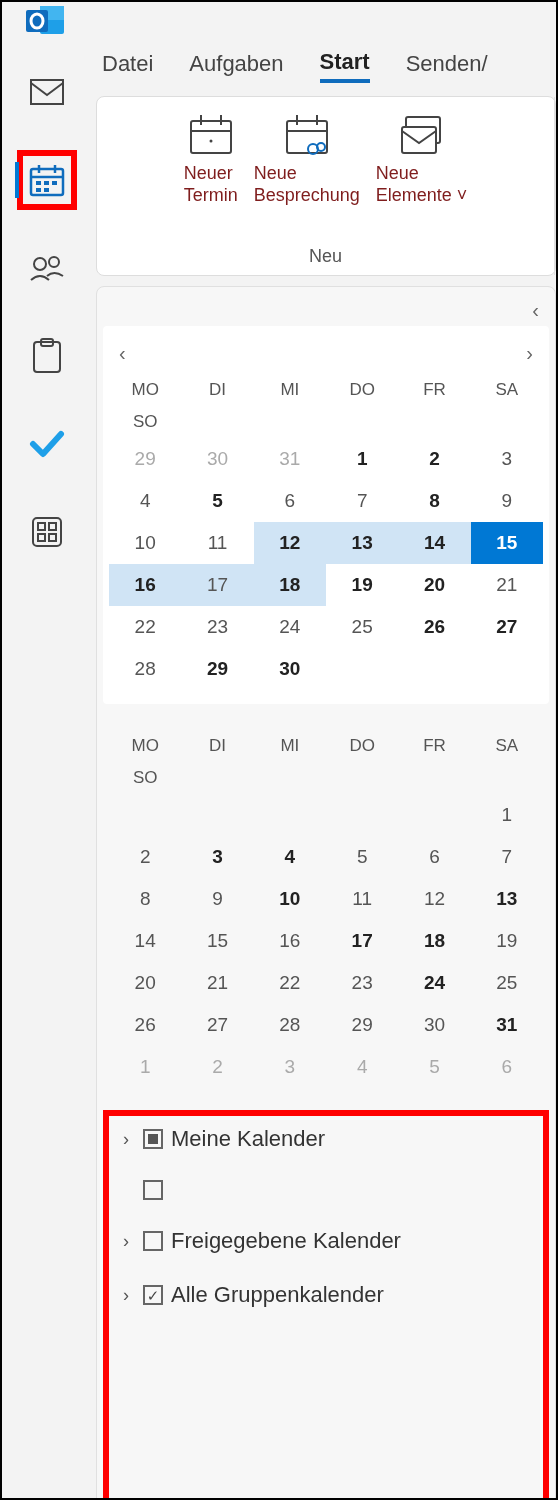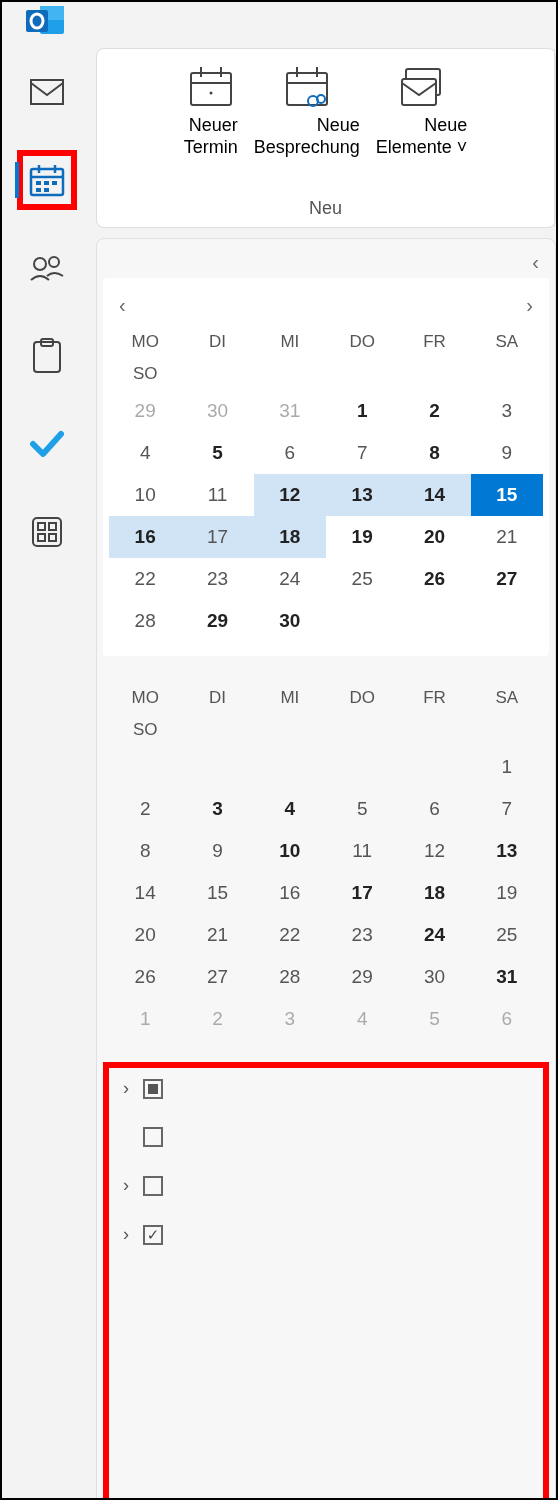--- a/index.html
+++ b/index.html
@@ -11,21 +11,21 @@
   .nav-btn { width: 60px; height: 60px; display: flex; align-items: center; justify-content: center; position: relative; }
   .nav-btn.active { border: 6px solid #ff0000; }
   .nav-btn.active::before { content:""; position:absolute; left:-8px; top:6px; bottom:6px; width:4px; background:#0078d4; }
   .content { flex: 1; display: flex; flex-direction: column; }
   .tabs { display: flex; gap: 36px; height: 48px; align-items: center; padding-left: 10px; font-size: 22px; color: #444; }
   .tab { cursor: pointer; padding-bottom: 4px; }
   .tab.active { font-weight: 600; border-bottom: 4px solid #0f6cbd; color: #222; }
   .ribbon { background: #fff; border: 1px solid #ddd; border-radius: 8px; margin: 6px 0 10px 4px; display: flex; height: 180px; }
   .ribbon-group { display:flex; flex-direction:column; align-items:center; border-right:1px solid #e0e0e0; padding: 8px 4px 4px 4px; }
   .ribbon-items { display:flex; flex: 1; }
-  .ribbon-item { display:flex; flex-direction:column; align-items:center; justify-content:flex-start; padding: 8px 8px 0 8px; font-size: 18px; color:#000000; text-align:right; line-height:1.2; gap:6px; }
+  .ribbon-item { display:flex; flex-direction:column; align-items:center; justify-content:flex-start; padding: 8px 8px 0 8px; font-size: 18px; color:#7f1d1d; text-align:left; line-height:1.2; gap:6px; }
   .ribbon-label { font-size: 18px; color:#555; padding: 2px 0 4px 0; text-align: center; }
   .panel { background: #f7f7f7; border: 1px solid #e0e0e0; border-radius: 8px; margin: 0 0 0 4px; padding: 8px 6px 6px 6px; flex:1; display:flex; flex-direction:column; overflow:hidden; }
   .panel-top { display:flex; justify-content:flex-end; padding: 4px 10px; }
   .mini-cal { background:#fff; border-radius:4px; padding: 6px 6px 14px 6px; }
   .cal-head { display:flex; align-items:center; justify-content:center; gap: 12px; position:relative; height:42px; }
   .cal-title { font-size: 22px; font-weight: 600; color:#333; }
   .cal-nav { position:absolute; font-size:20px; color:#666; cursor:pointer; }
   .cal-nav.left { left:10px; }
   .cal-nav.right { right:10px; }
   .cal-grid { display:grid; grid-template-columns: repeat(6, 1fr); text-align:center; }
@@ -102,20 +102,26 @@
             <rect x="2" y="2" width="28" height="28" rx="4" fill="none" stroke="#444" stroke-width="2"></rect>
             <rect x="7" y="7" width="7" height="7" fill="none" stroke="#444" stroke-width="2"></rect>
             <rect x="18" y="7" width="7" height="7" fill="none" stroke="#444" stroke-width="2"></rect>
             <rect x="7" y="18" width="7" height="7" fill="none" stroke="#444" stroke-width="2"></rect>
             <rect x="18" y="18" width="7" height="7" fill="none" stroke="#444" stroke-width="2"></rect>
           </svg>
       </div>
     </div>
 
     <div class="content">
+      <div class="tabs">
+        <span class="tab">Datei</span>
+        <span class="tab">Aufgaben</span>
+        <span class="tab active">Start</span>
+        <span class="tab">Senden/</span>
+      </div>
 
       <div class="ribbon">
         <div class="ribbon-group" style="flex:1">
           <div class="ribbon-items">
             <div class="ribbon-item">
               <svg width="48" height="44">
                   <rect x="4" y="8" width="40" height="32" rx="2" fill="none" stroke="#444" stroke-width="2"></rect>
                   <line x1="4" y1="18" x2="44" y2="18" stroke="#444" stroke-width="2"></line>
                   <line x1="14" y1="2" x2="14" y2="12" stroke="#444" stroke-width="2"></line>
                   <line x1="34" y1="2" x2="34" y2="12" stroke="#444" stroke-width="2"></line>
@@ -258,30 +264,33 @@
               <div class="day other">4</div>
               <div class="day other">5</div>
               <div class="day other">6</div>
             </div>
         </div>
 
         <div class="cal-list">
           <div class="cal-list-item">
             <span class="chev">›</span>
             <span class="chkbox partial"></span>
+            <span>Meine Kalender</span>
           </div>
           <div class="cal-list-item">
             <span class="chev"></span>
             <span class="chkbox"></span>
           </div>
           <div class="cal-list-item">
             <span class="chev">›</span>
             <span class="chkbox"></span>
+            <span>Freigegebene Kalender</span>
           </div>
           <div class="cal-list-item">
             <span class="chev">›</span>
             <span class="chkbox checked"></span>
+            <span>Alle Gruppenkalender</span>
           </div>
         </div>
       </div>
     </div>
   </div>
 </div>
 
 </body></html>

